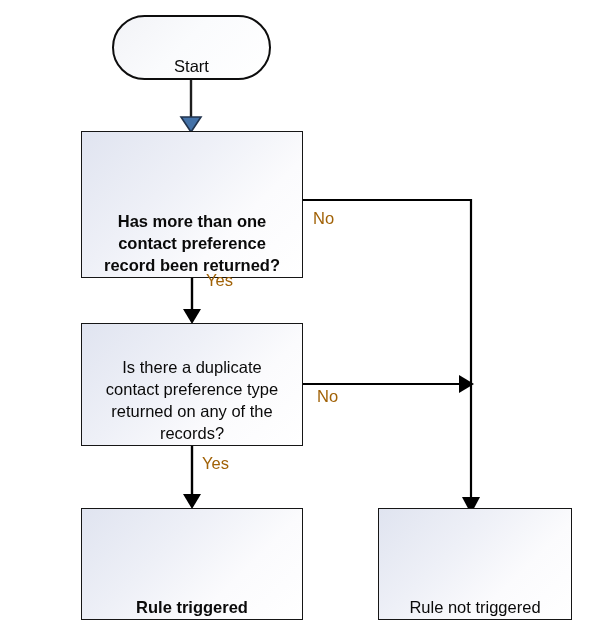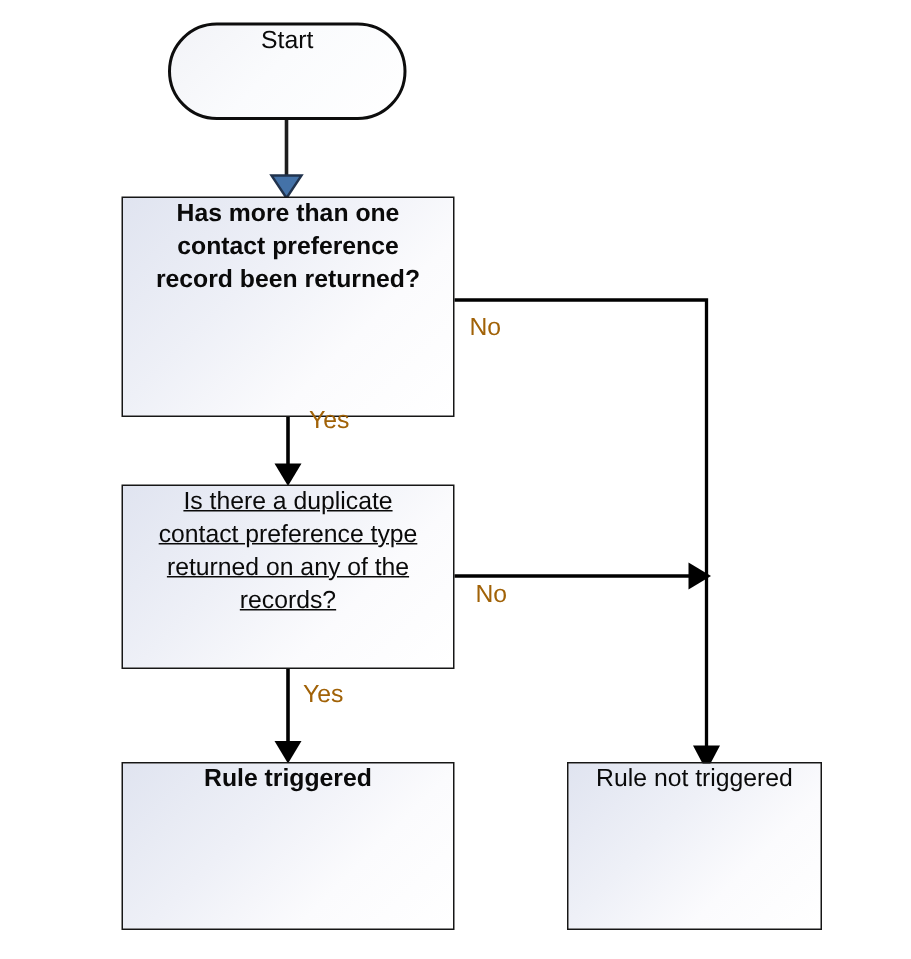--- a/index.html
+++ b/index.html
@@ -26,21 +26,21 @@
     left: 0;
     top: 0;
     width: 607px;
     height: 639px;
     pointer-events: none;
   }
   .node {
     position: absolute;
     box-sizing: border-box;
     display: flex;
-    align-items: flex-start;
+    align-items: flex-end;
     justify-content: center;
     text-align: center;
     border: 1.4px solid #161616;
     background: linear-gradient(135deg, #e0e4f0 0%, #eef0f7 38%, #fbfbfd 68%, #ffffff 100%);
     color: #0a0a0a;
     font-size: 16.5px;
     line-height: 1.33;
   }
   .node-text {
     display: block;
@@ -50,23 +50,23 @@
   .node.terminator {
     border-radius: 34px;
     border-width: 2px;
     border-color: #0d0d0d;
     background: linear-gradient(135deg, #f2f3f7 0%, #fafbfd 45%, #ffffff 100%);
   }
 
   
   #node-start      { left: 112px; top: 15px;  width: 159px; height: 65px; }
   #node-decision-1 { left: 81px;  top: 131px; width: 222px; height: 147px; font-weight: bold; }
-  #node-decision-2 { left: 81px;  top: 323px; width: 222px; height: 123px; text-decoration: underline; }
+  #node-decision-2 { left: 81px;  top: 323px; width: 222px; height: 123px; }
   #node-rule-triggered     { left: 81px;  top: 508px; width: 222px; height: 112px; font-weight: bold; }
-  #node-rule-not-triggered { left: 378px; top: 508px; width: 170px; height: 112px; }
+  #node-rule-not-triggered { left: 378px; top: 508px; width: 194px; height: 112px; }
 
   .edge-label {
     position: absolute;
     font-size: 16.5px;
     color: #a16207;
     line-height: 1;
     white-space: nowrap;
   }
   #edge-label-no-1  { left: 313px; top: 210px; }
   #edge-label-yes-1 { left: 206px; top: 272px; }

